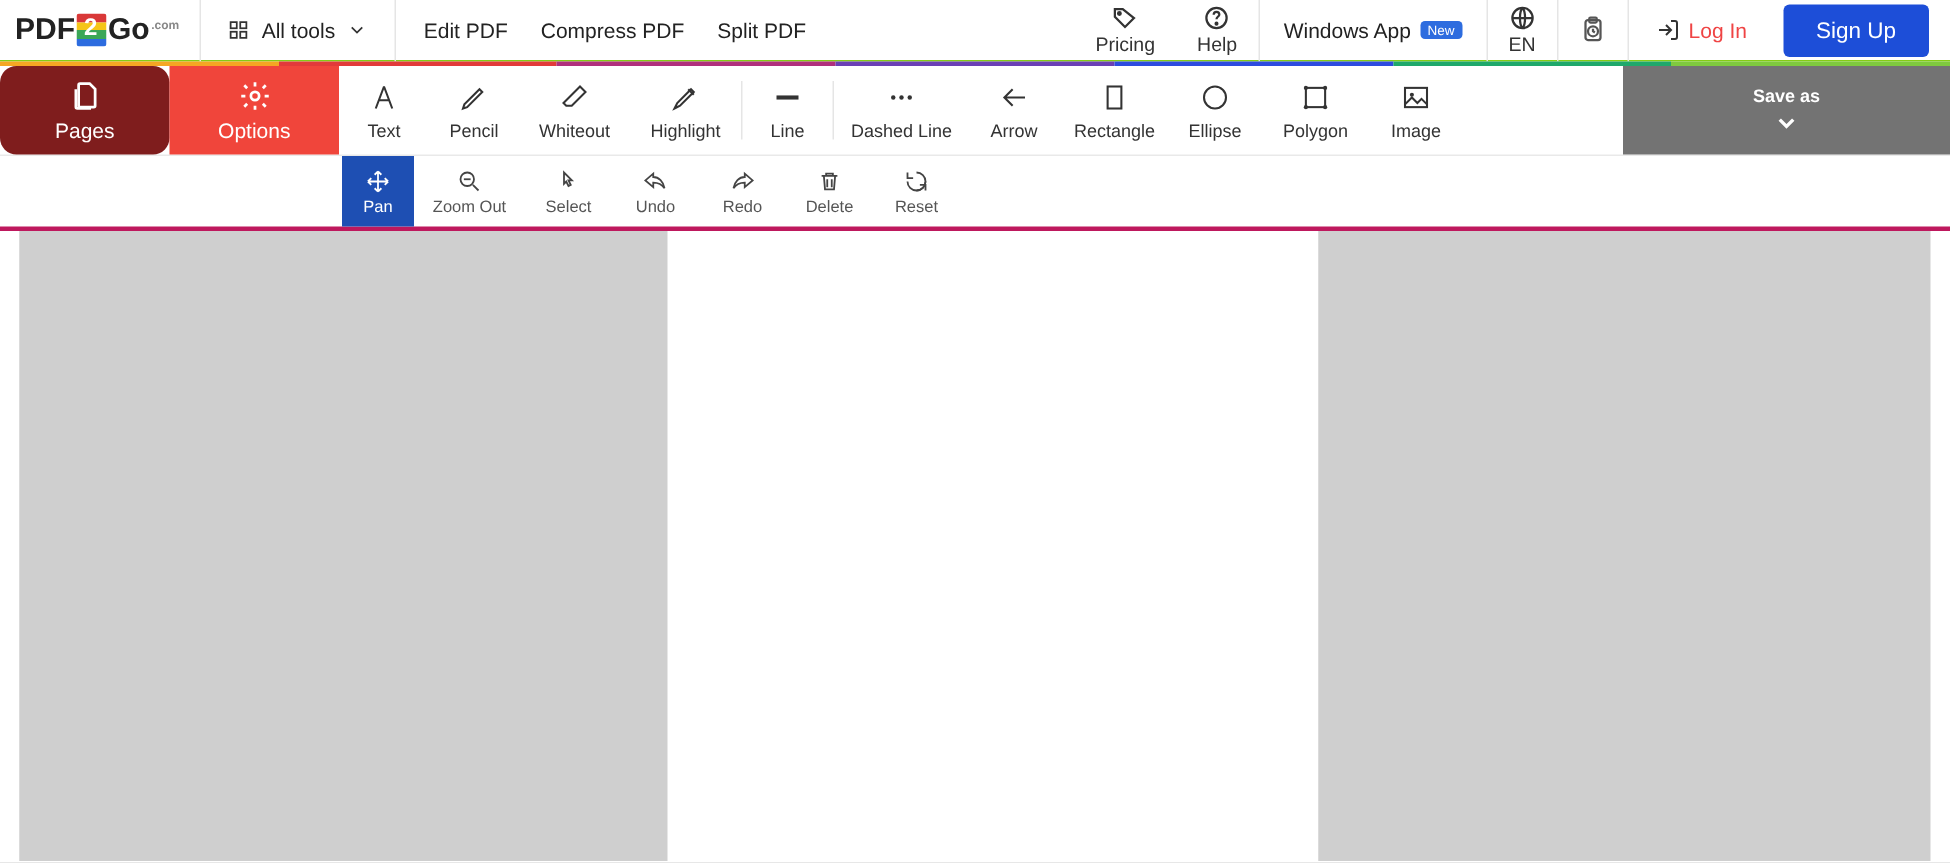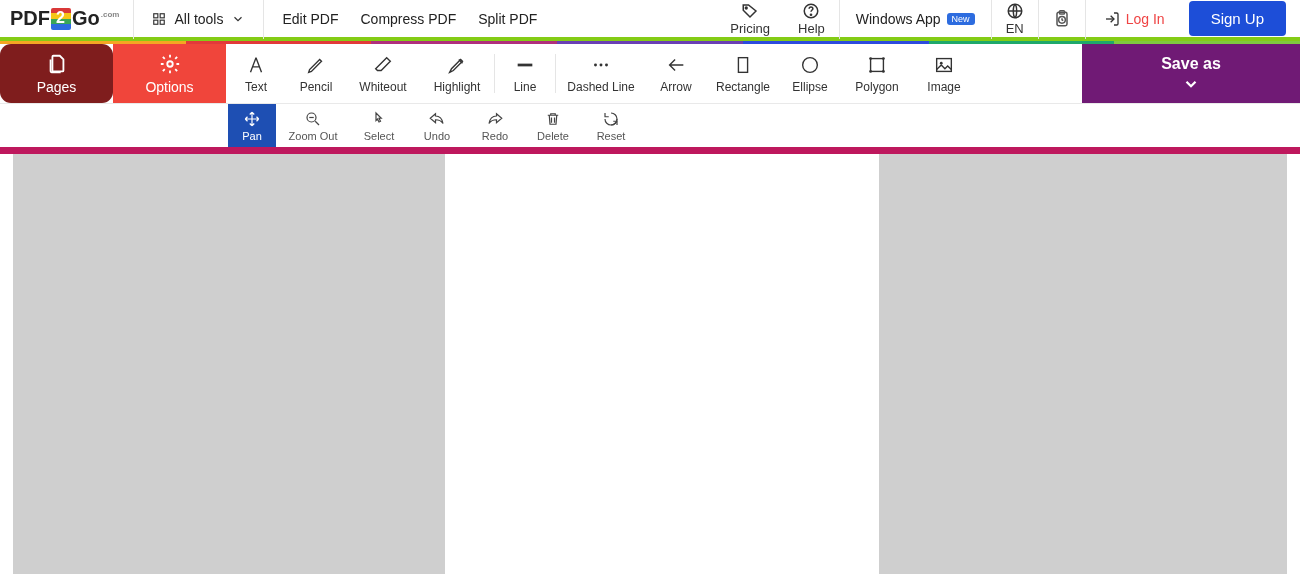--- a/index.html
+++ b/index.html
@@ -1,19 +1,19 @@
 <!DOCTYPE html>
 <html><head>
 <meta charset="utf-8">
 <style>
   * { margin: 0; padding: 0; box-sizing: border-box; font-family: Arial, Helvetica, sans-serif; }
   body { width: 1300px; height: 575px; overflow: hidden; background: #fff; }
 
   
-  .header { height: 41px; display: flex; align-items: center; border-bottom: 4px solid #84cc16; }
+  .header { height: 41px; display: flex; align-items: center; border-bottom: 1px solid #84cc16; }
   .logo { display: flex; align-items: center; padding: 0 14px 0 10px; height: 100%; }
   .logo-text { font-weight: 900; font-size: 20px; color: #222; letter-spacing: 0; display:flex; align-items:center; }
   .logo-2 { display:inline-flex; flex-direction:column; width:20px; height:22px; margin:0 1px; border-radius:2px; overflow:hidden; }
   .logo-2 .r1{flex:1;background:#d93838;}
   .logo-2 .r2{flex:1;background:#f5c518;}
   .logo-2 .r3{flex:1;background:#3aa757;}
   .logo-2 .r4{flex:1;background:#2d6cdf;}
   .logo-2-num{position:relative;}
   .logo-2-num span{position:absolute;top:1px;left:5px;color:#fff;font-weight:900;font-size:16px;}
   .vdiv { width:1px; height:41px; background:#e5e5e5; }
@@ -46,26 +46,26 @@
   .toolrow { height:60px; display:flex; align-items:stretch; border-bottom:1px solid #e9e9e9;}
   .bigbtn { width:113px; display:flex; flex-direction:column; align-items:center; justify-content:center; color:#fff; font-size:14px; gap:4px; cursor:pointer;}
   .bigbtn svg{width:22px;height:22px;fill:#fff;}
   .bb-pages{background:#7f1d1d;border-radius:11px;}
   .bb-options{background:#f0453b;}
   .tool { width:60px; display:flex; flex-direction:column; align-items:center; justify-content:center; gap:4px; font-size:12px; color:#333; cursor:pointer;}
   .tool.wider{width:74px;}
   .tool svg{width:22px;height:22px;stroke:#333;fill:none;stroke-width:1.5;}
   .tool .solid{fill:#333;stroke:none;}
   .tool-sep{width:1px;background:#e5e5e5;margin:10px 0;}
-  .saveas { flex:1; min-width:218px; background:#701a75; color:#fff; display:flex; flex-direction:column; align-items:center; justify-content:center; font-size:16px; font-weight:600; cursor:pointer; gap:2px;}
+  .saveas { flex:1; min-width:218px; background:#737373; color:#fff; display:flex; flex-direction:column; align-items:center; justify-content:center; font-size:12px; font-weight:600; cursor:pointer; gap:2px;}
   .saveas svg{width:18px;height:18px;fill:#fff;}
   .tool-spacer{flex:1;}
 
   
-  .subrow { height:50px; display:flex; align-items:stretch; border-bottom:7px solid #be185d; padding-left:228px;}
+  .subrow { height:50px; display:flex; align-items:stretch; border-bottom:3px solid #be185d; padding-left:228px;}
   .sub { width:58px; display:flex; flex-direction:column; align-items:center; justify-content:center; gap:2px; font-size:11px; color:#555; cursor:pointer;}
   .sub.wider{width:66px;}
   .sub.active{background:#1e4fb3;color:#fff;}
   .sub svg{width:18px;height:18px;stroke:#444;fill:none;stroke-width:1.6;}
   .sub.active svg{stroke:#fff;}
 
   
   .canvas { height:420px; background:#cfcfcf; position:relative; display:flex;}
   .gutter-l{width:13px;background:#fff;}
   .gutter-r{width:13px;background:#fff;}

